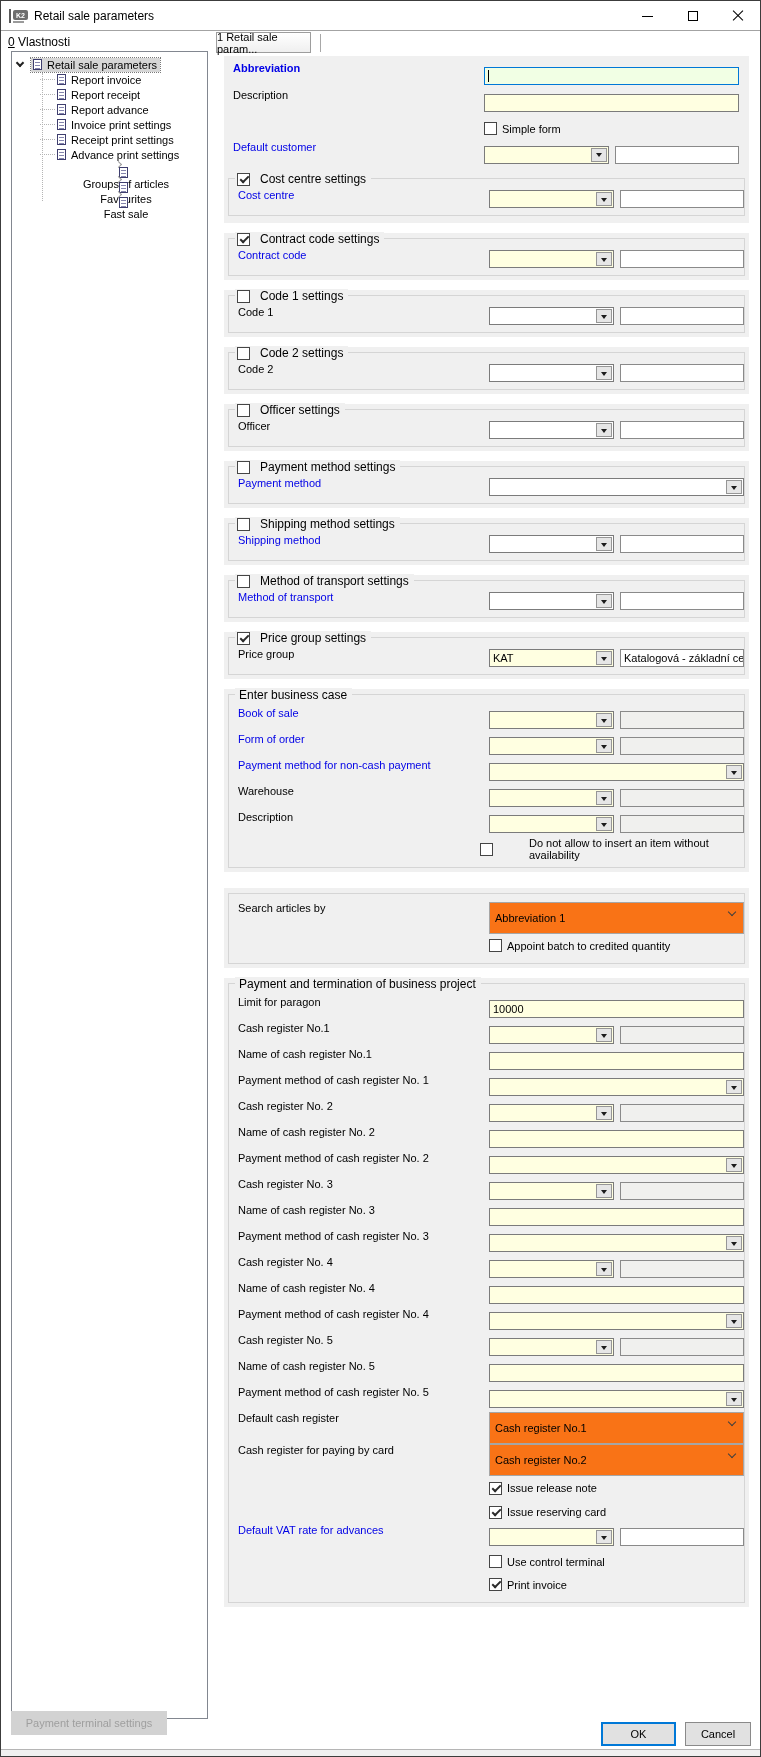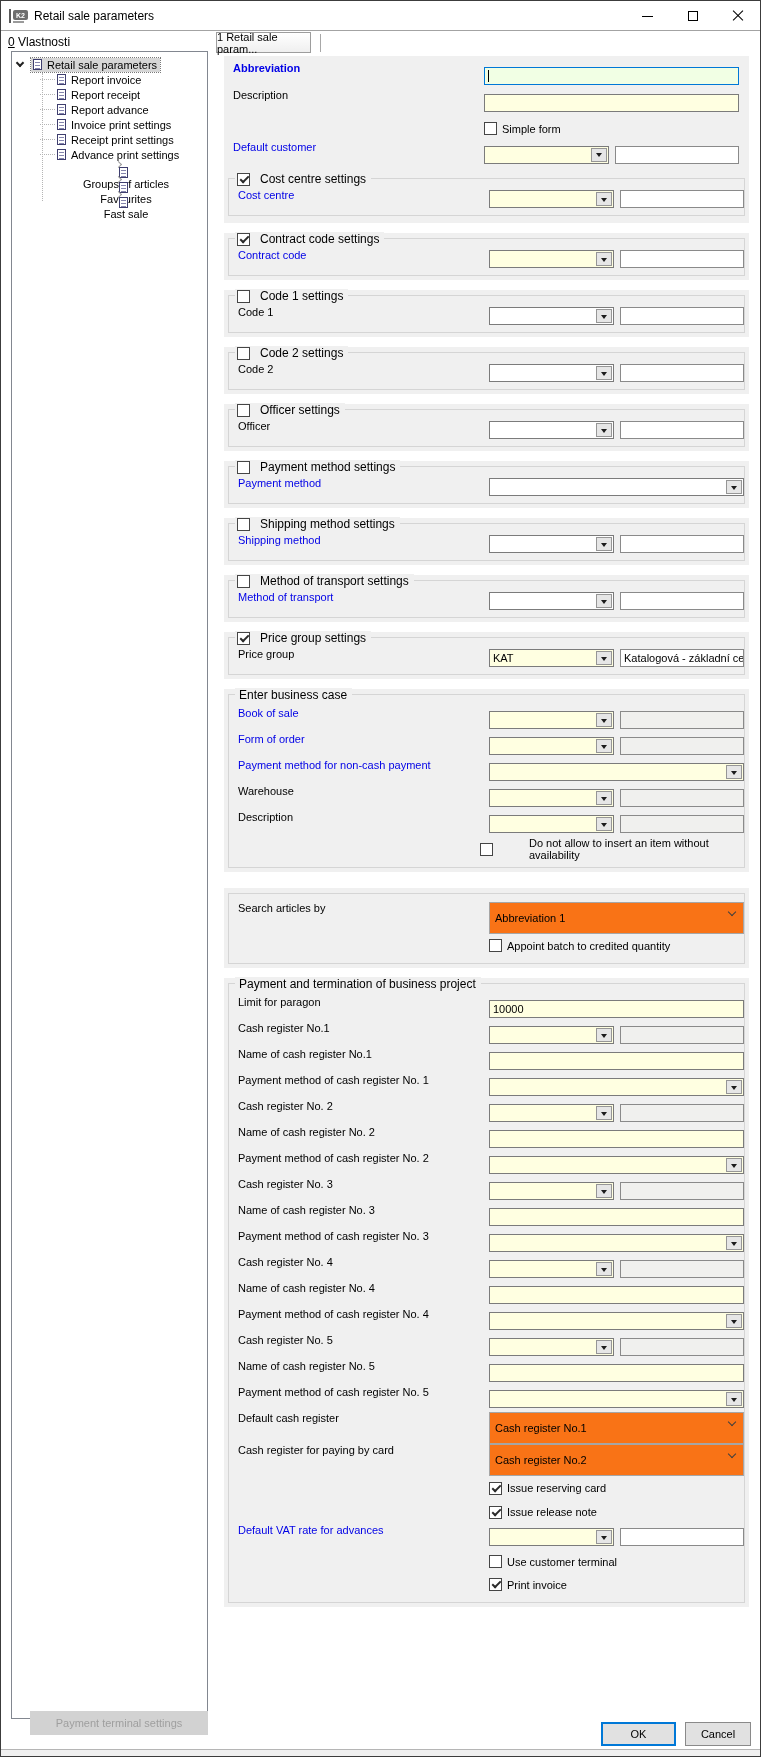--- a/index.html
+++ b/index.html
@@ -83,21 +83,21 @@
   .sel-chev { position:absolute; right:8px; top:6px; width:6px; height:6px; border-right:1px solid #3f3f3f; border-bottom:1px solid #3f3f3f; transform:rotate(45deg); }
 
   .cb { width:13px; height:13px; border:1px solid #454545; background:#fff; position:relative; flex:none; }
   .cb.checked::after { content:""; position:absolute; left:2px; top:2px; width:7px; height:3px;
       border-left:2px solid #2b2b2b; border-bottom:2px solid #2b2b2b; transform:rotate(-45deg); }
   .cb-row { display:flex; align-items:center; gap:5px; min-height:25px; padding-left:260px; }
   .cb-row.h23 { min-height:23px; } .cb-row.h24 { min-height:24px; }
 
   
   .btn { position:absolute; height:24px; display:flex; align-items:center; justify-content:center; font-size:11px; background:#e1e1e1; border:1px solid #8a8a8a; }
-  .btn.disabled { left:10px; top:1710px; width:178px; background:#d2d2d2; border:1px solid #cicici; border:none; color:#9f9f9f;margin-left:19px; }
+  .btn.disabled { left:10px; top:1710px; width:156px; background:#d2d2d2; border:1px solid #cicici; border:none; color:#9f9f9f; }
   .btn.ok { left:600px; top:1721px; width:75px; border:1px solid #0078d7; box-shadow:inset 0 0 0 1px #0078d7; }
   .btn.cancel { left:684px; top:1721px; width:66px; }
   .bottom-strip { position:absolute; left:0; right:0; bottom:0; height:7px; background:#f0f0f0; border-top:1px solid #b5b5b5; }
 </style>
 </head>
 <body>
 
 <div class="window">
 
   <div class="titlebar">
@@ -622,41 +622,41 @@
           <div class="ctrl">
             <div class="select">
               <span>Cash register No.2</span>
               <span class="sel-chev"></span>
             </div>
           </div>
         </div>
 
         <div class="cb-row h24">
           <span class="cb checked"></span>
-          <span>Issue reserving card</span>
+          <span>Issue release note</span>
         </div>
         <div class="cb-row h24">
           <span class="cb checked"></span>
-          <span>Issue release note</span>
+          <span>Issue reserving card</span>
         </div>
 
         <div class="prow row26">
           <div class="lbl blue">Default VAT rate for advances</div>
           <div class="ctrl">
             <div class="combo">
                 <span class="val"></span>
                 <span class="arrow"></span>
               </div>
             <div class="pair-desc lite"></div>
           </div>
         </div>
 
         <div class="cb-row h23">
           <span class="cb"></span>
-          <span>Use customer terminal</span>
+          <span>Use control terminal</span>
         </div>
         <div class="cb-row h23">
           <span class="cb checked"></span>
           <span>Print invoice</span>
         </div>
       </div>
     </div>
   </div>
 
   <div class="btn disabled">Payment terminal settings</div>

